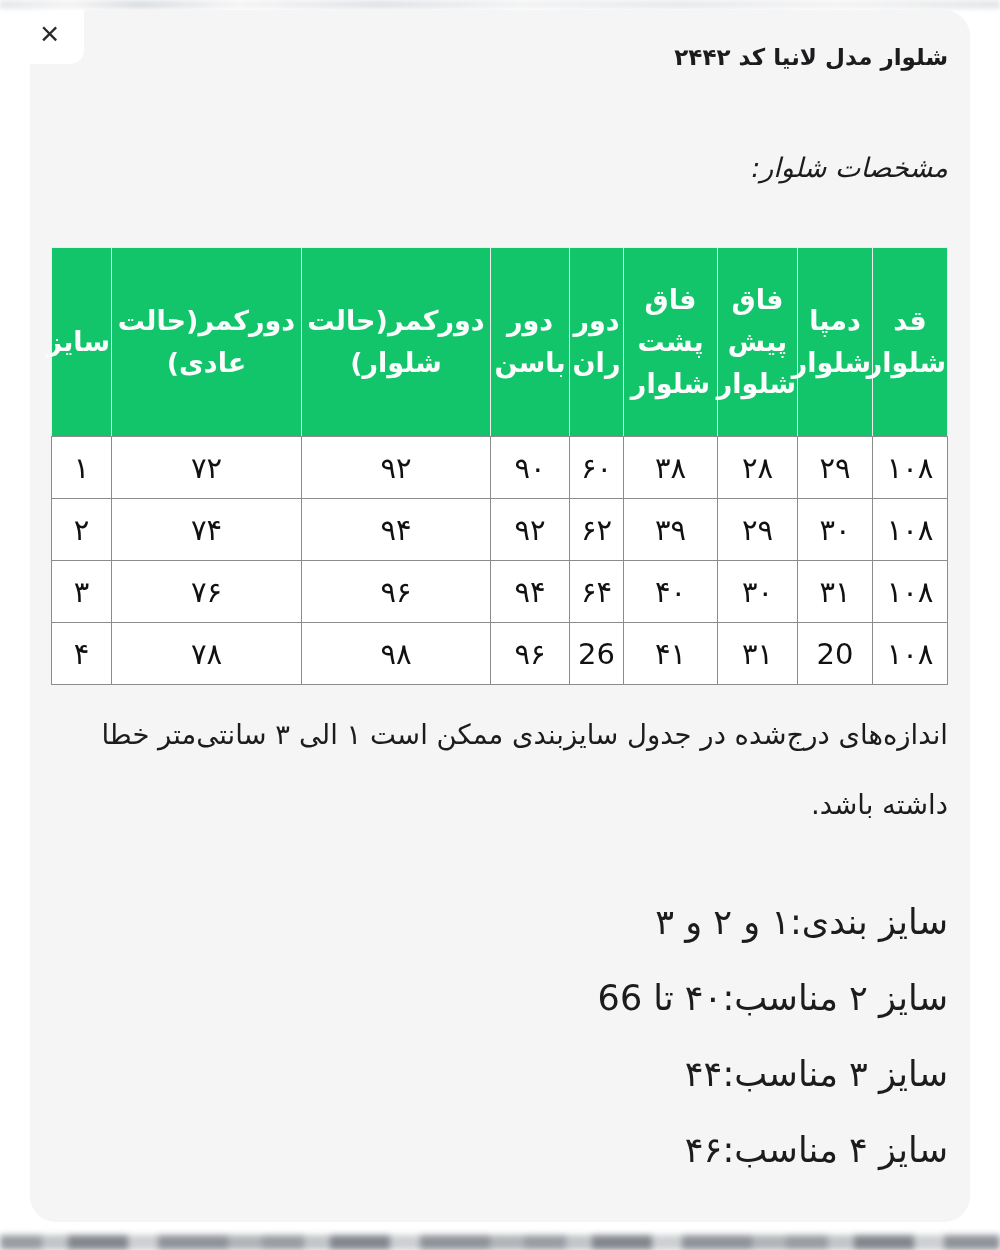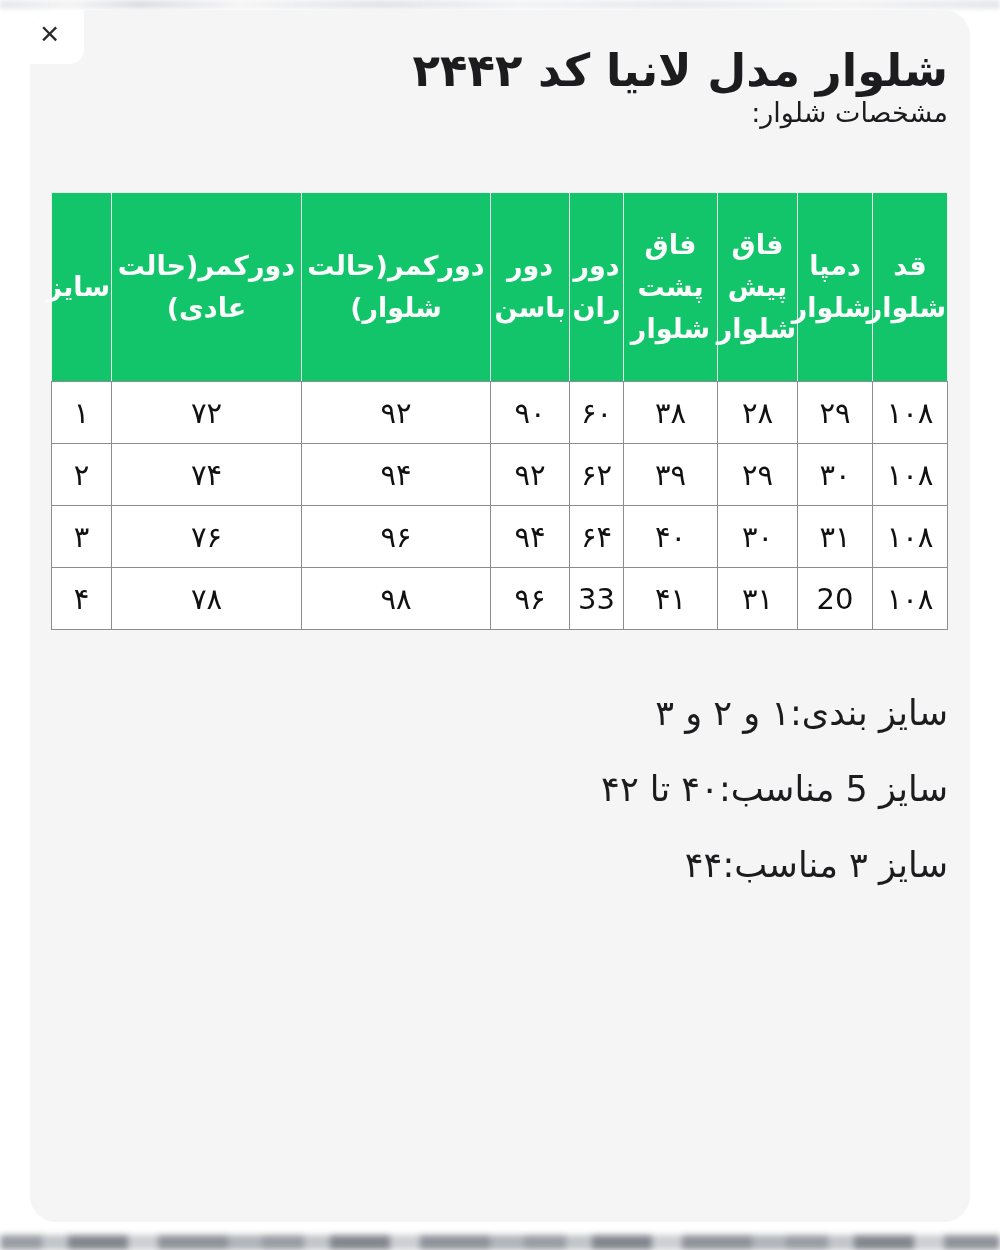--- a/index.html
+++ b/index.html
@@ -70,29 +70,31 @@
     position: absolute;
     top: 0; left: 0; right: 0; bottom: 0;
     padding: 30px 22px 0 24px;
     direction: rtl;
     text-align: right;
     color: #1c1c1e;
     box-sizing: border-box;
   }
 
   .title {
-    font-size: 45px;
+    font-size: 23px;
     font-weight: bold;
     margin: 4px 0 0 0;
     letter-spacing: 0;
   }
 
   .subtitle {
     font-size: 27px;
     font-weight: 400;
+    margin-top: 82px;
+    font-style: italic;
   }
 
   table.size-table {
     margin-top: 64px;
     width: 896px;
     border-collapse: collapse;
     table-layout: fixed;
   }
   table.size-table th {
     background: var(--header-green, #12c46a);
@@ -201,34 +203,36 @@
             <td>۹۴</td>
             <td>۹۶</td>
             <td>۷۶</td>
             <td>۳</td>
           </tr>
           <tr>
             <td>۱۰۸</td>
             <td>20</td>
             <td>۳۱</td>
             <td>۴۱</td>
-            <td>33</td>
+            <td>26</td>
             <td>۹۶</td>
             <td>۹۸</td>
             <td>۷۸</td>
             <td>۴</td>
           </tr>
         </tbody>
     </table>
 
+    <p class="note">اندازه‌های درج‌شده در جدول سایزبندی ممکن است ۱ الی ۳ سانتی‌متر خطا داشته باشد.</p>
 
     <div class="sizing-list">
       <div class="sizing-line">سایز بندی:۱ و ۲ و ۳</div>
-      <div class="sizing-line">سایز 5 مناسب:۴۰ تا ۴۲</div>
+      <div class="sizing-line">سایز ۲ مناسب:۴۰ تا 66</div>
       <div class="sizing-line">سایز ۳ مناسب:۴۴</div>
+      <div class="sizing-line">سایز ۴ مناسب:۴۶</div>
     </div>
   </div>
 
   <button class="close-btn">
     <span class="x">×</span>
   </button>
 </div>
 
 <div class="blur-bottom"></div>
 

